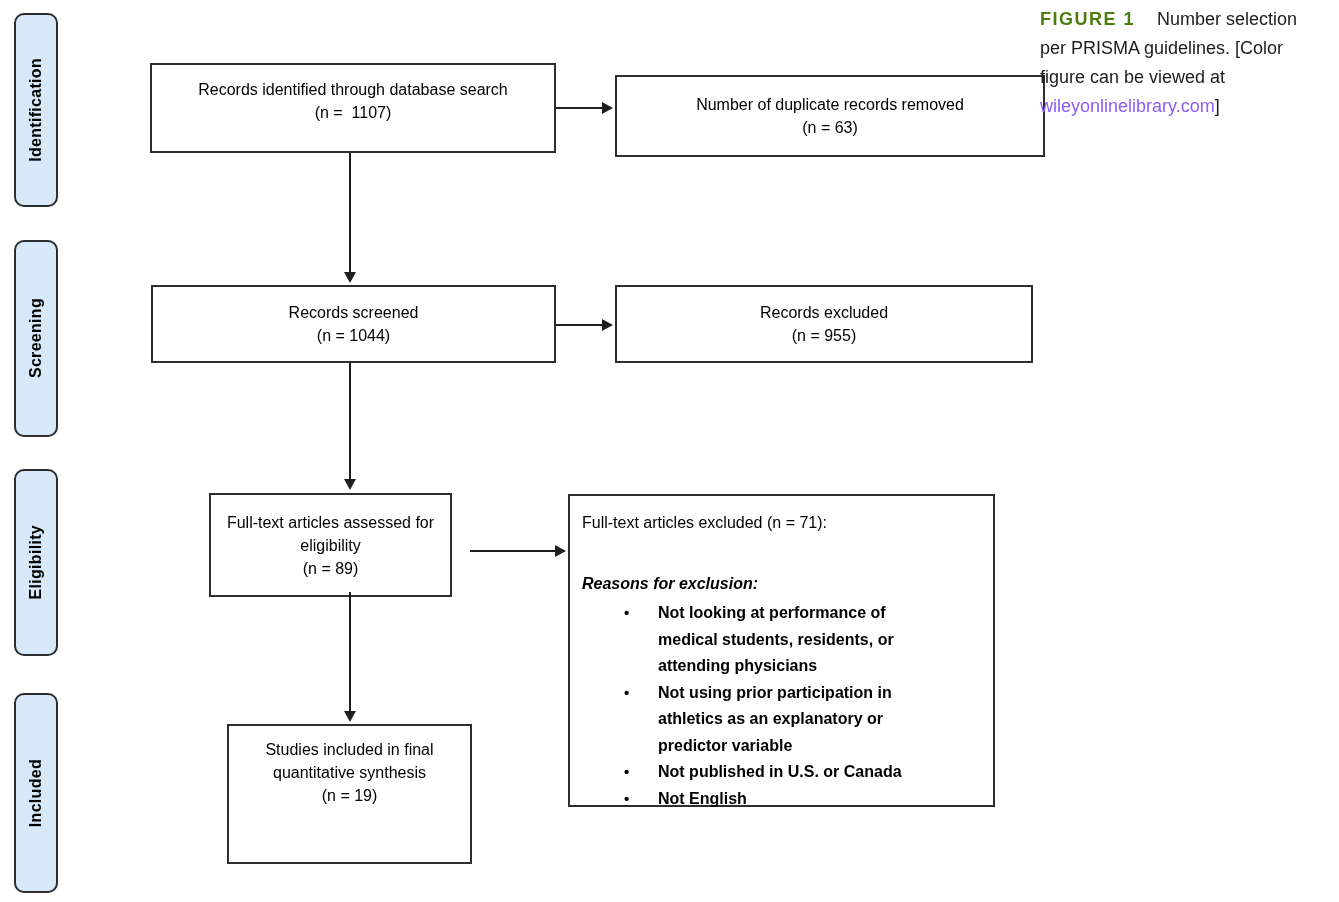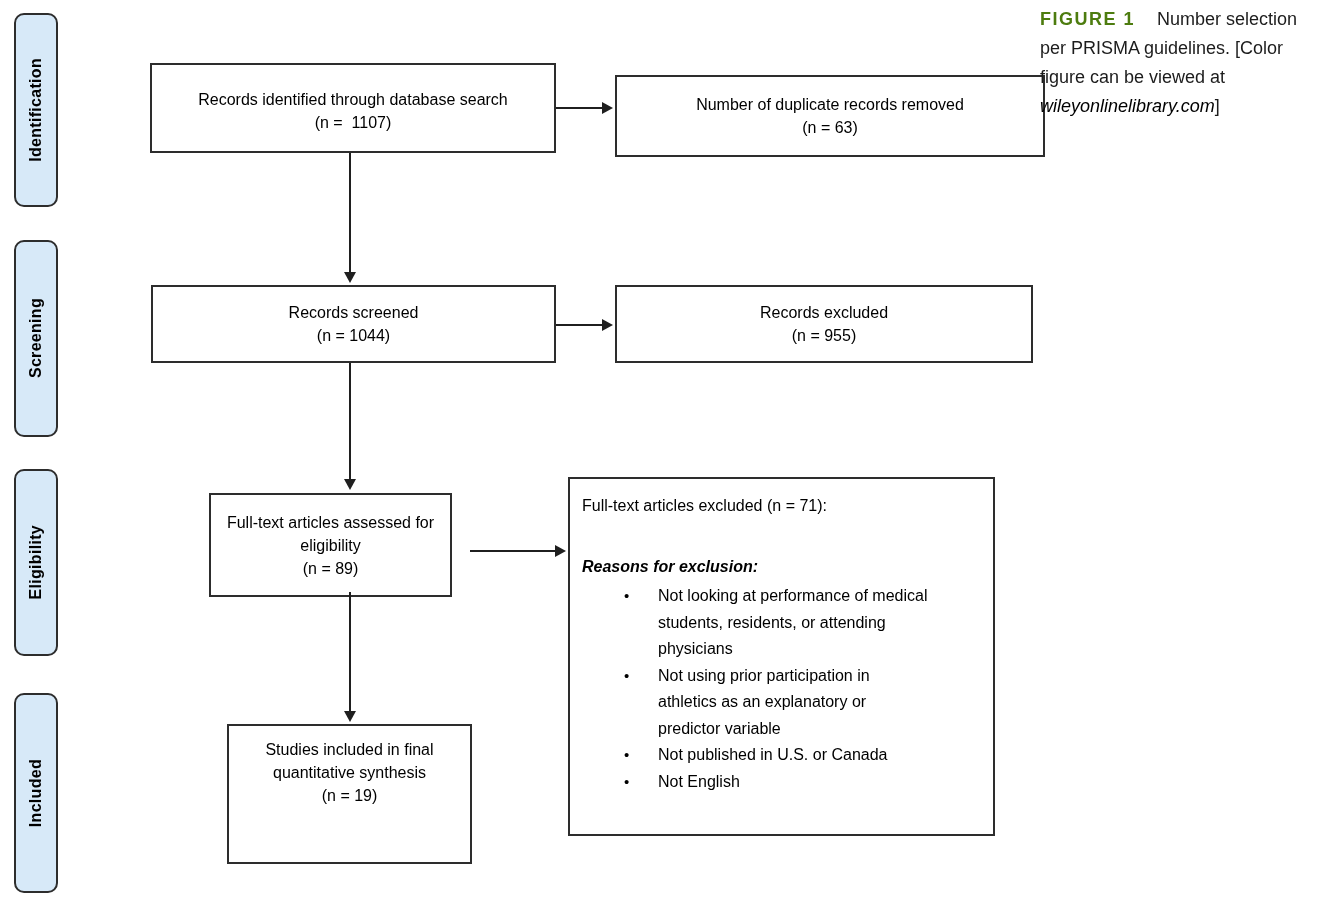--- a/index.html
+++ b/index.html
@@ -28,59 +28,59 @@
   .fbox.center { justify-content:center; }
   .fbox .nline { white-space:pre-wrap; }
   
   .xbox {
     position:absolute; box-sizing:border-box; background:#fff;
     border:2px solid #2d2d2d; text-align:left;
     font-size:16px; line-height:23px; padding:15px 14px 0 12px;
   }
   .xbox-heading { font-weight:700; margin-top:38px;font-style:italic; }
   .xbox ul { list-style:none; margin:5px 0 0 0; padding:0 0 0 40px; }
-  .xbox li { position:relative; padding-left:36px; max-width:272px; line-height:26.5px; }
+  .xbox li { position:relative; padding-left:36px; max-width:272px; line-height:26.5px;font-weight:bold; }
   .xbox li::before { content:"•"; position:absolute; left:2px; top:0; font-size:15px; }
   
   .hline { position:absolute; height:2px; background:#1f1f1f; }
   .vline { position:absolute; width:2px; background:#1f1f1f; }
   .tri-r { position:absolute; width:0; height:0;
     border-top:6px solid transparent; border-bottom:6px solid transparent;
     border-left:11px solid #1f1f1f; }
   .tri-d { position:absolute; width:0; height:0;
     border-left:6px solid transparent; border-right:6px solid transparent;
     border-top:11px solid #1f1f1f; }
   
   .caption {
     position:absolute; left:1040px; top:5px; width:300px;
     font-size:18px; line-height:29px; color:#1c1c1c;
   }
   .cap-label { font-weight:700; color:#4d7c0f; letter-spacing:1.5px; }
   .cap-gap { display:inline-block; width:22px; }
-  .cap-link { color:#000000; text-decoration:none; cursor:pointer;font-style:italic; }
+  .cap-link { color:#8b5cf6; text-decoration:none; cursor:pointer; }
 </style>
 </head>
 <body>
 
 <div class="canvas">
 
   <div class="stage" style="top:13px;height:194px">
     <span>Identification</span>
   </div>
   <div class="stage" style="top:240px;height:197px">
     <span>Screening</span>
   </div>
   <div class="stage" style="top:469px;height:187px">
     <span>Eligibility</span>
   </div>
   <div class="stage" style="top:693px;height:200px">
     <span>Included</span>
   </div>
 
-  <div class="fbox" style="left:150px;top:63px;width:406px;height:90px;padding-top:23px">
+  <div class="fbox" style="left:150px;top:63px;width:406px;height:90px;padding-top:13px">
     <div>Records identified through database search</div>
     <div class="nline">(n =  1107)</div>
   </div>
   <div class="fbox center" style="left:615px;top:75px;width:430px;height:82px">
     <div>Number of duplicate records removed</div>
     <div class="nline">(n = 63)</div>
   </div>
 
   <div class="fbox center" style="left:151px;top:285px;width:405px;height:78px">
     <div>Records screened</div>
@@ -89,21 +89,21 @@
   <div class="fbox center" style="left:615px;top:285px;width:418px;height:78px">
     <div>Records excluded</div>
     <div class="nline">(n = 955)</div>
   </div>
 
   <div class="fbox center" style="left:209px;top:493px;width:243px;height:104px;padding:8px 12px">
     <div>Full-text articles assessed for eligibility</div>
     <div class="nline">(n = 89)</div>
   </div>
 
-  <div class="xbox" style="left:568px;top:477px;width:427px;height:359px">
+  <div class="xbox" style="left:568px;top:494px;width:427px;height:313px">
     <div>Full-text articles excluded (n = 71):</div>
     <div class="xbox-heading">Reasons for exclusion:</div>
     <ul>
       <li>Not looking at performance of medical students, residents, or attending physicians</li>
       <li>Not using prior participation in athletics as an explanatory or predictor variable</li>
       <li>Not published in U.S. or Canada</li>
       <li>Not English</li>
     </ul>
   </div>
 

